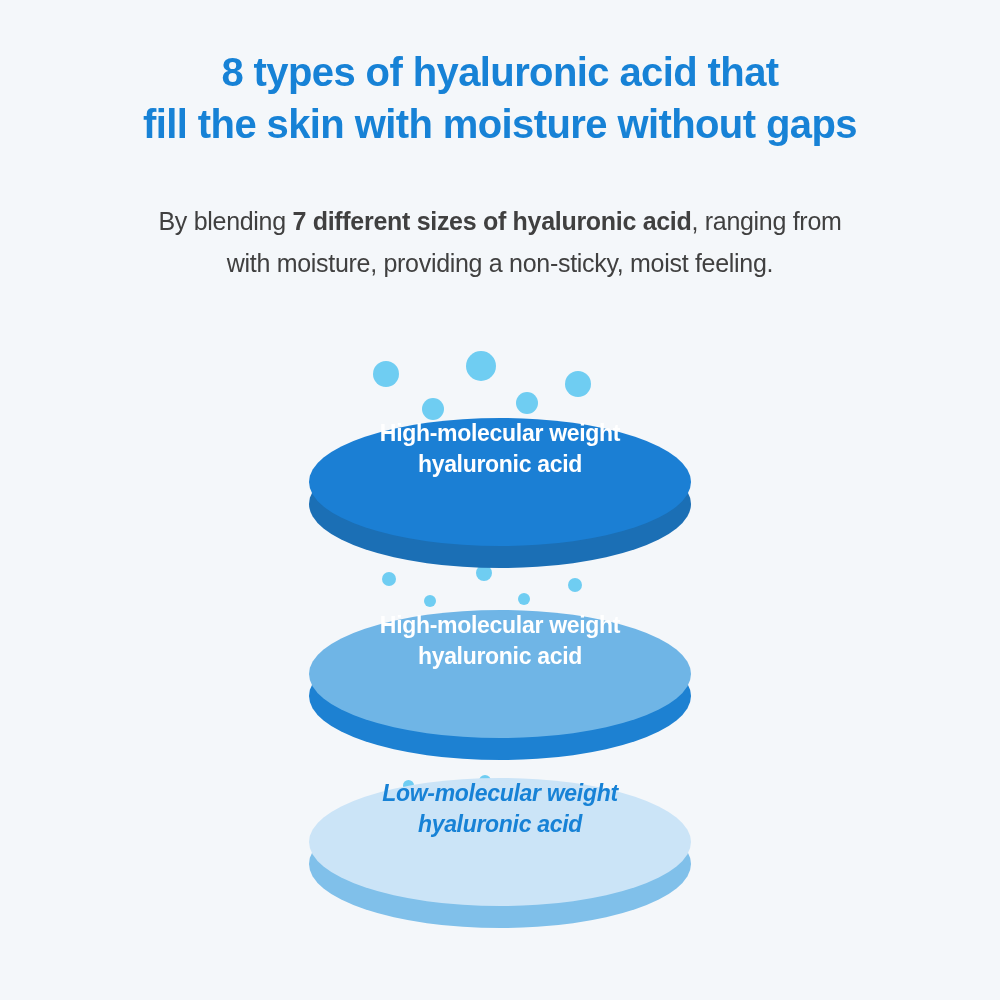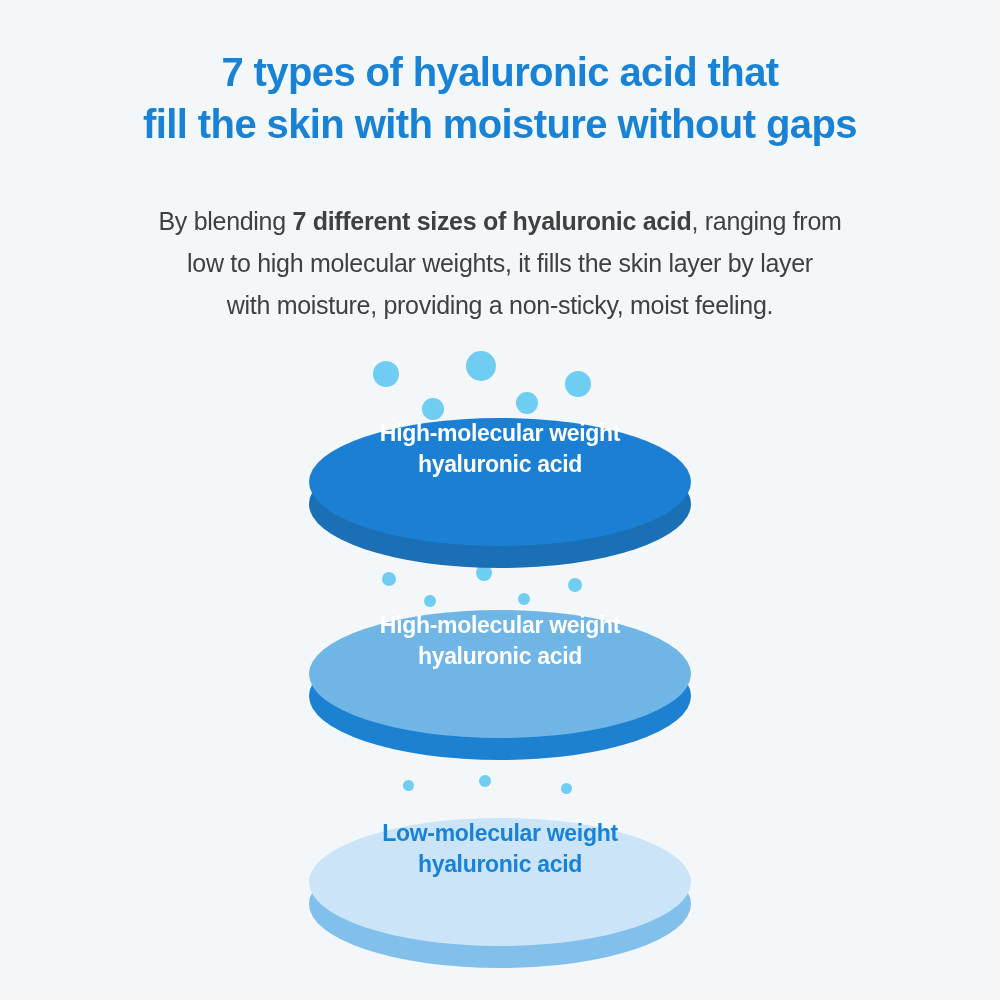--- a/index.html
+++ b/index.html
@@ -117,48 +117,48 @@
     top: 260px;
     width: 382px;
     height: 128px;
   }
   #disc-2 .side { background: #1d81d2; }
   #disc-2 .top  { background: #6fb5e6; }
   #disc-2 .label { color: #ffffff; }
 
   
   #disc-3 {
-    top: 468px;
+    top: 428px;
     width: 382px;
     height: 128px;
+    font-style: italic;
   }
   #disc-3 .side { background: #80c0ea; }
   #disc-3 .top  { background: #cbe4f7; }
   #disc-3 .label { color: #1782d6; }
 
   
   .dot {
     position: absolute;
     border-radius: 50%;
     background: #6fcdf2;
   }
 </style>
 </head>
 <body>
 
 <div class="page">
 
   <div class="headline">
-    <span class="line">7 types of hyaluronic acid that</span>
+    <span class="line">8 types of hyaluronic acid that</span>
     <span class="line">fill the skin with moisture without gaps</span>
   </div>
 
   <div class="subtext">
     <span class="line"><span>By blending </span><b>7 different sizes of hyaluronic acid</b><span>, ranging from</span></span>
-    <span class="line">low to high molecular weights, it fills the skin layer by layer</span>
     <span class="line">with moisture, providing a non-sticky, moist feeling.</span>
   </div>
 
   <div class="diagram">
 
     <span class="dot" style="left:373px;top:11px;width:26px;height:26px;"></span>
     <span class="dot" style="left:466px;top:1px;width:30px;height:30px;"></span>
     <span class="dot" style="left:565px;top:21px;width:26px;height:26px;"></span>
     <span class="dot" style="left:422px;top:48px;width:22px;height:22px;"></span>
     <span class="dot" style="left:516px;top:42px;width:22px;height:22px;"></span>

